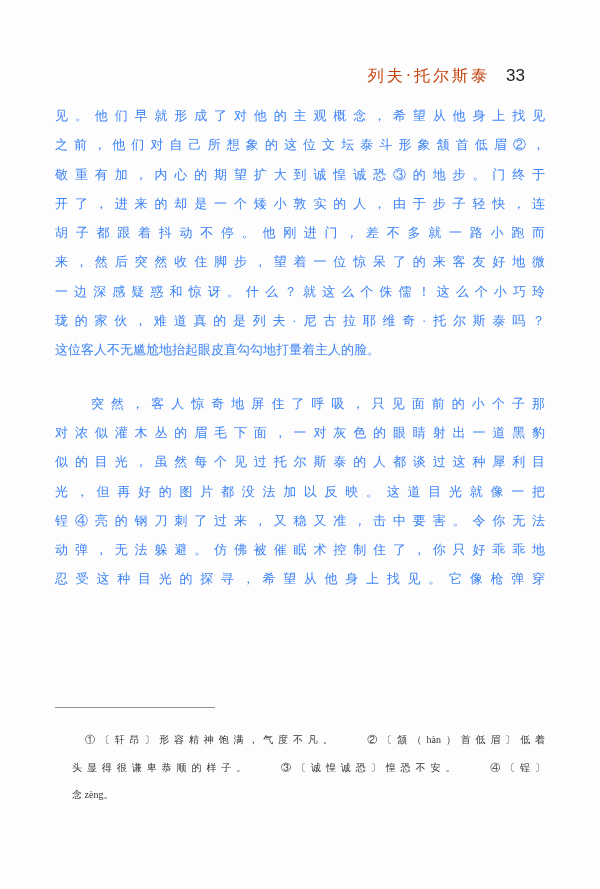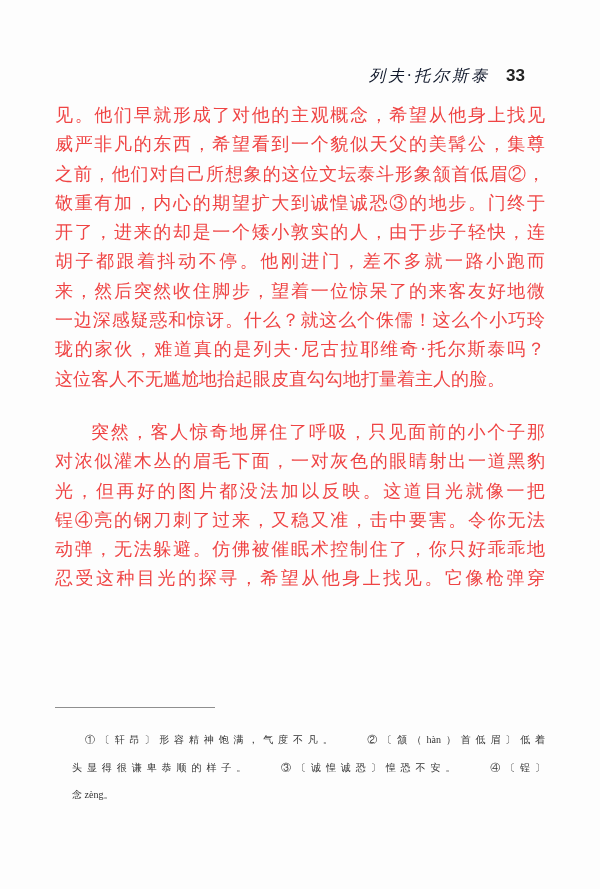--- a/index.html
+++ b/index.html
@@ -18,46 +18,45 @@
   }
   .page-header {
     position: absolute;
     top: 66px;
     left: 0;
     right: 75px;
     text-align: right;
     white-space: nowrap;
   }
   .chapter-title {
-    font-style: italic;
     font-size: 16px;
     letter-spacing: 3px;
-    color: #0f172a;
+    color: #c2410c;
     margin-left: 28px;
   }
   .page-number {
     font-family: "Liberation Sans", sans-serif;
-    font-weight: bold;
+    font-weight: normal;
     font-size: 17px;
     margin-left: 16px;
     color: #222;
   }
   .body-text {
     position: absolute;
     left: 55px;
     top: 101px;
     width: 490px;
   }
   .line {
-    font-size: 18px;
+    font-size: 13px;
     line-height: 29.3px;
     height: 29.3px;
     text-align: justify;
     text-align-last: justify;
-    color: #ef4444;
+    color: #3b82f6;
   }
   .line.indent { text-indent: 36px; margin-top: 24px; }
   .line.endline { text-align-last: left; }
   .footnote-rule {
     position: absolute;
     left: 55px;
     top: 707px;
     width: 160px;
     height: 0;
     border-top: 1.5px solid #8f8f8f;
@@ -82,31 +81,31 @@
 <body>
 
 <div class="page">
 
   <div class="page-header">
     <span class="chapter-title">列夫·托尔斯泰</span><span class="page-number">33</span>
   </div>
 
   <div class="body-text">
       <div class="line">见。他们早就形成了对他的主观概念，希望从他身上找见</div>
-      <div class="line">威严非凡的东西，希望看到一个貌似天父的美髯公，集尊</div>
       <div class="line">之前，他们对自己所想象的这位文坛泰斗形象颔首低眉②，</div>
       <div class="line">敬重有加，内心的期望扩大到诚惶诚恐③的地步。门终于</div>
       <div class="line">开了，进来的却是一个矮小敦实的人，由于步子轻快，连</div>
       <div class="line">胡子都跟着抖动不停。他刚进门，差不多就一路小跑而</div>
       <div class="line">来，然后突然收住脚步，望着一位惊呆了的来客友好地微</div>
       <div class="line">一边深感疑惑和惊讶。什么？就这么个侏儒！这么个小巧玲</div>
       <div class="line">珑的家伙，难道真的是列夫·尼古拉耶维奇·托尔斯泰吗？</div>
       <div class="line endline">这位客人不无尴尬地抬起眼皮直勾勾地打量着主人的脸。</div>
       <div class="line indent">突然，客人惊奇地屏住了呼吸，只见面前的小个子那</div>
       <div class="line">对浓似灌木丛的眉毛下面，一对灰色的眼睛射出一道黑豹</div>
+      <div class="line">似的目光，虽然每个见过托尔斯泰的人都谈过这种犀利目</div>
       <div class="line">光，但再好的图片都没法加以反映。这道目光就像一把</div>
       <div class="line">锃④亮的钢刀刺了过来，又稳又准，击中要害。令你无法</div>
       <div class="line">动弹，无法躲避。仿佛被催眠术控制住了，你只好乖乖地</div>
       <div class="line">忍受这种目光的探寻，希望从他身上找见。它像枪弹穿</div>
     </div>
 
   <div class="footnote-rule"></div>
 
   <div class="footnotes">
       <div class="fline first">①〔轩昂〕形容精神饱满，气度不凡。　　②〔颔（hàn）首低眉〕低着</div>

